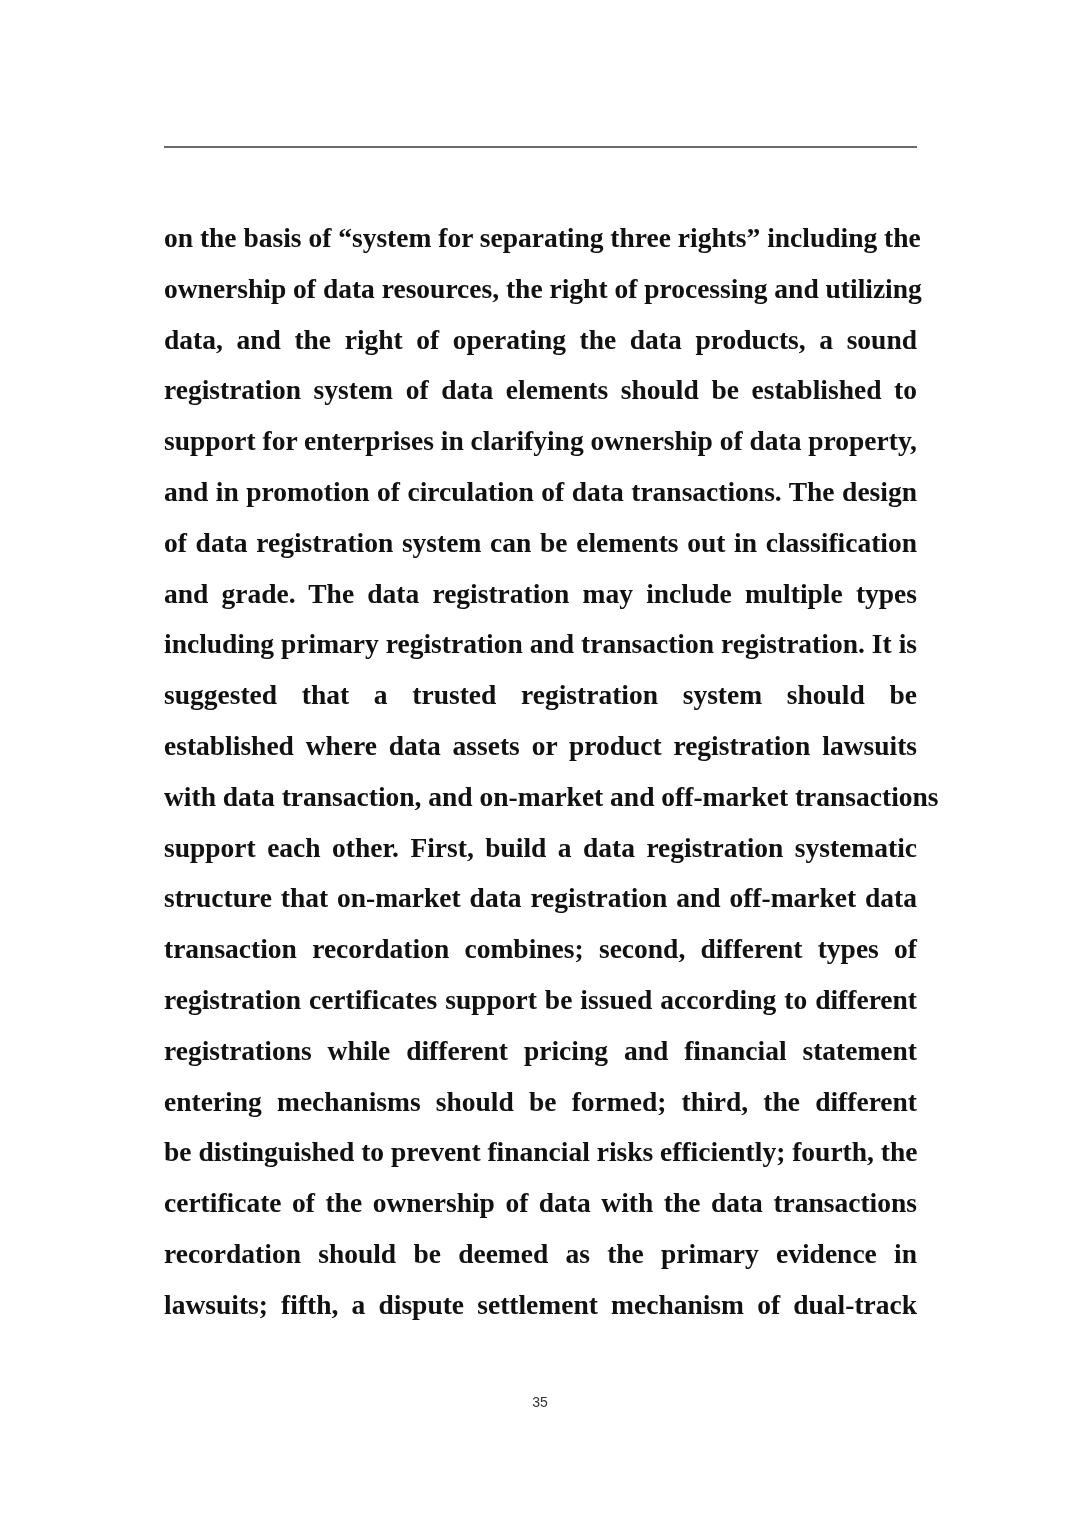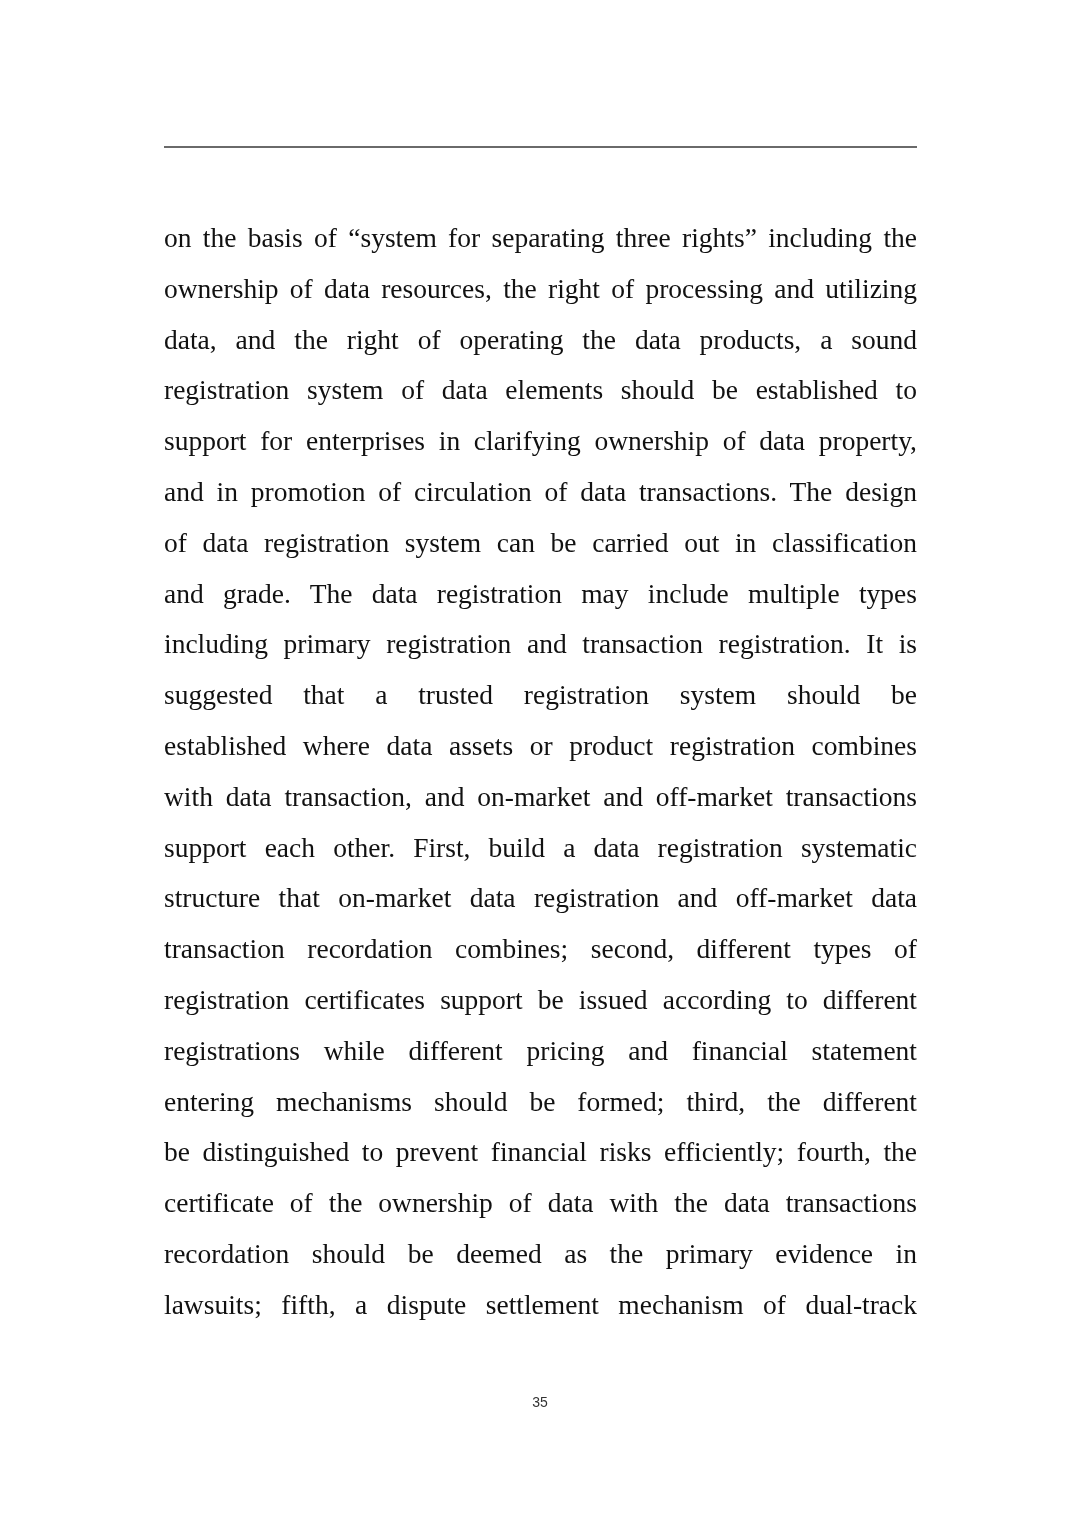--- a/index.html
+++ b/index.html
@@ -19,45 +19,45 @@
   .header-rule {
     position: absolute; left: 164px; top: 146px; width: 753px; height: 0;
     border-top: 2px solid #6a6a6a;
   }
   .body-text {
     position: absolute; left: 164px; top: 213px; width: 753px;
     font-family: "Liberation Serif", serif; font-size: 27.5px; color: #111;
   }
   .line {
     height: 50.8px; line-height: 50.8px; white-space: nowrap;
-    text-align: justify; text-align-last: justify;
+    text-align: justify; text-align-last: justify; font-weight: bold;
   }
   .page-number {
     position: absolute; left: 0; width: 1080px; top: 1394px; text-align: center;
     font-family: "Liberation Sans", sans-serif; font-size: 14px; color: #333;
   }
 </style>
 </head>
 <body>
 
 <div class="page">
   <div class="header-rule"></div>
 
   <div class="body-text">
     <div class="line">on the basis of “system for separating three rights” including the</div>
     <div class="line">ownership of data resources, the right of processing and utilizing</div>
     <div class="line">data, and the right of operating the data products, a sound</div>
     <div class="line">registration system of data elements should be established to</div>
     <div class="line">support for enterprises in clarifying ownership of data property,</div>
     <div class="line">and in promotion of circulation of data transactions. The design</div>
-    <div class="line">of data registration system can be carried out in classification</div>
+    <div class="line">of data registration system can be elements out in classification</div>
     <div class="line">and grade. The data registration may include multiple types</div>
     <div class="line">including primary registration and transaction registration. It is</div>
     <div class="line">suggested that a trusted registration system should be</div>
-    <div class="line">established where data assets or product registration combines</div>
+    <div class="line">established where data assets or product registration lawsuits</div>
     <div class="line">with data transaction, and on-market and off-market transactions</div>
     <div class="line">support each other. First, build a data registration systematic</div>
     <div class="line">structure that on-market data registration and off-market data</div>
     <div class="line">transaction recordation combines; second, different types of</div>
     <div class="line">registration certificates support be issued according to different</div>
     <div class="line">registrations while different pricing and financial statement</div>
     <div class="line">entering mechanisms should be formed; third, the different</div>
     <div class="line">be distinguished to prevent financial risks efficiently; fourth, the</div>
     <div class="line">certificate of the ownership of data with the data transactions</div>
     <div class="line">recordation should be deemed as the primary evidence in</div>

